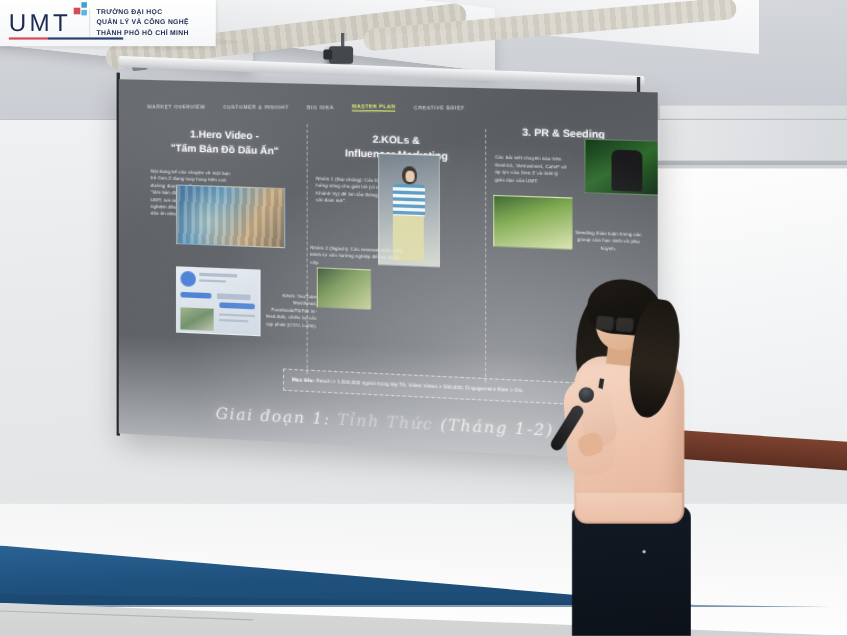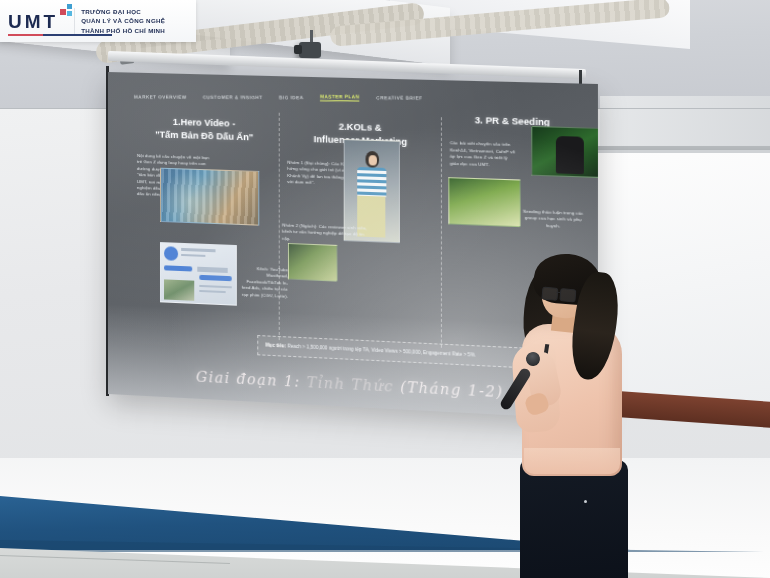--- a/index.html
+++ b/index.html
@@ -171,21 +171,21 @@
   .mic-head{position:absolute;left:28px;top:104px;width:14px;height:14px;
     background:radial-gradient(circle at 35% 35%,#55585c,#1d1f21);border-radius:50%;transform:rotate(32deg);}
   .skirt{position:absolute;left:22px;top:212px;width:108px;height:120px;
     background:linear-gradient(175deg,#141a24,#0c111a);border-radius:8px 10px 0 0;}
   .skirt-btn{position:absolute;left:86px;top:252px;width:3px;height:3px;background:#c9cdd2;border-radius:50%;}
   .lanyard{position:absolute;left:44px;top:96px;width:4px;height:42px;background:#2a2a2c;transform:rotate(9deg);}
 
   .banner{position:absolute;left:0;top:0;width:196px;height:42px;
     background:linear-gradient(180deg,#ffffff,#f4f6f8);
     box-shadow:0 1px 4px rgba(0,0,0,.12);display:flex;align-items:center;padding:0 8px;box-sizing:border-box;}
-  .umt{font-size:19px;font-weight:700;letter-spacing:3px;color:#1d2b52;line-height:1;}
+  .umt{font-size:22px;font-weight:400;letter-spacing:3px;color:#1d2b52;line-height:1;}
   .umt-wrap{position:relative;padding-right:10px;}
   .umt-sq{position:absolute;background:#d14b5a;}
   .umt-sq.a{right:2px;top:-3px;width:6px;height:6px;}
   .umt-sq.b{right:-4px;top:-8px;width:5px;height:5px;background:#3f9fd1;}
   .umt-sq.c{right:-4px;top:-1px;width:5px;height:5px;background:#56b7e0;}
   .umt-rule{position:absolute;left:8px;bottom:6px;width:104px;height:2px;
     background:linear-gradient(90deg,#d14b5a 0 34%,#2c3f73 34% 100%);}
   .banner-txt{font-size:6.2px;font-weight:700;color:#1d2b52;line-height:1.5;letter-spacing:.3px;}
 </style>
 </head>

